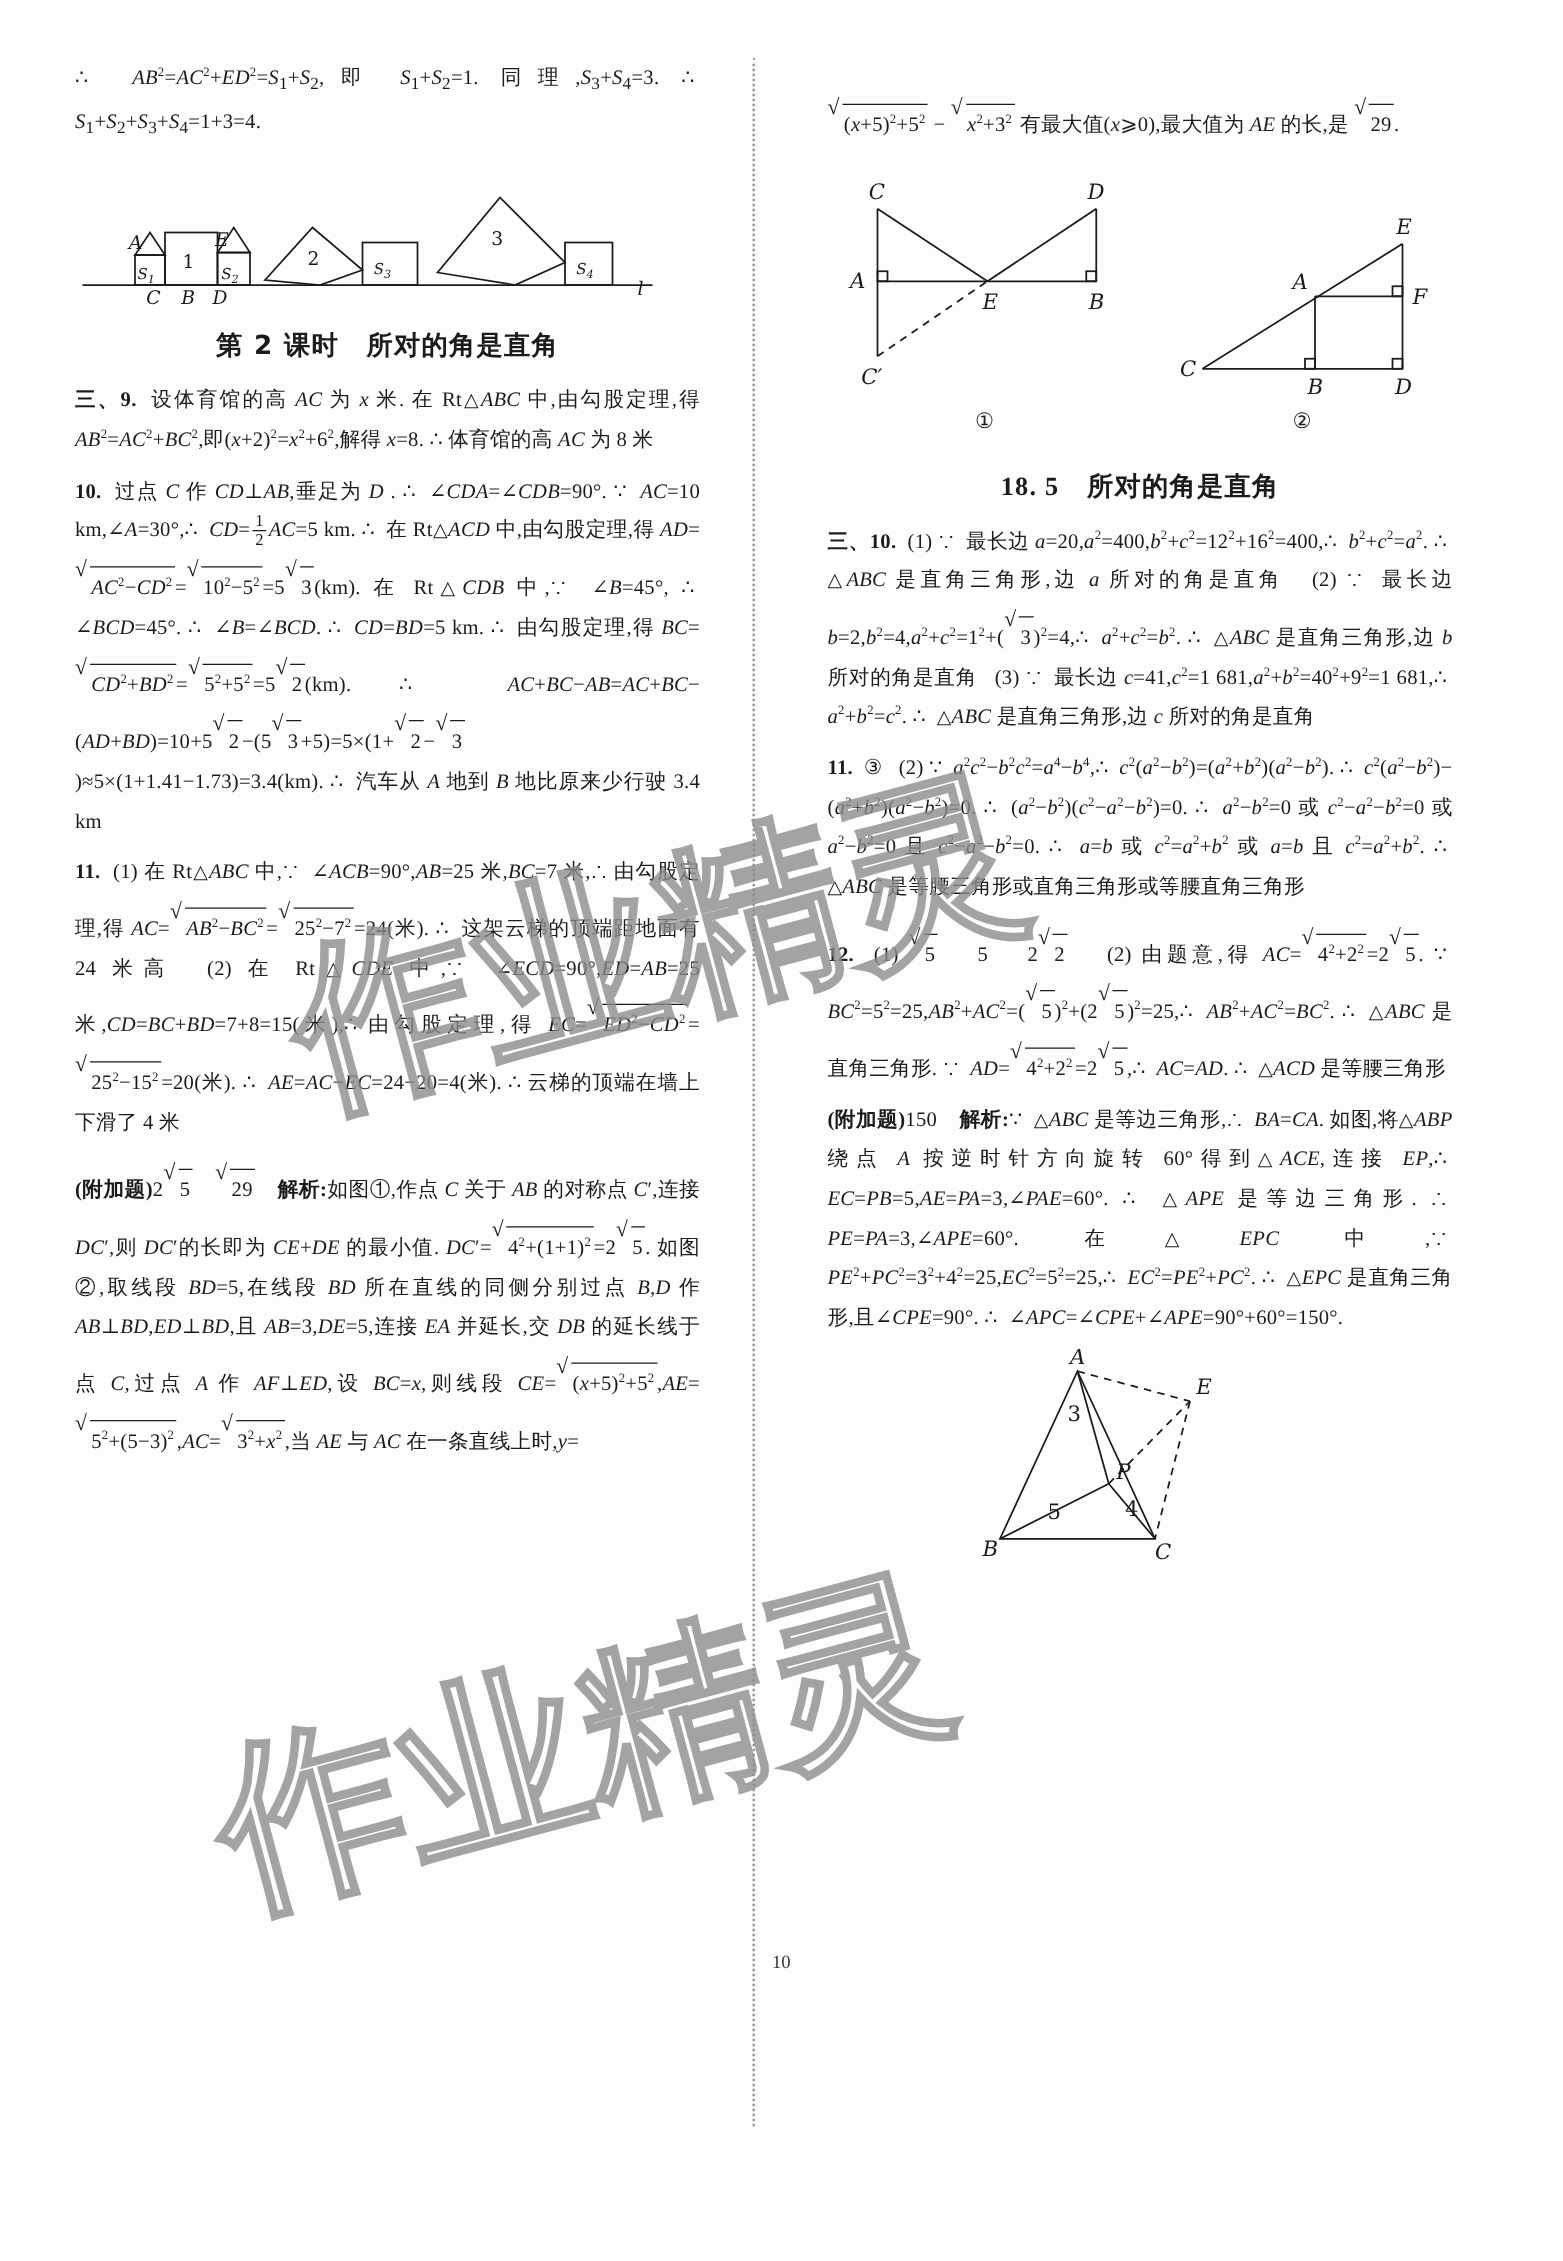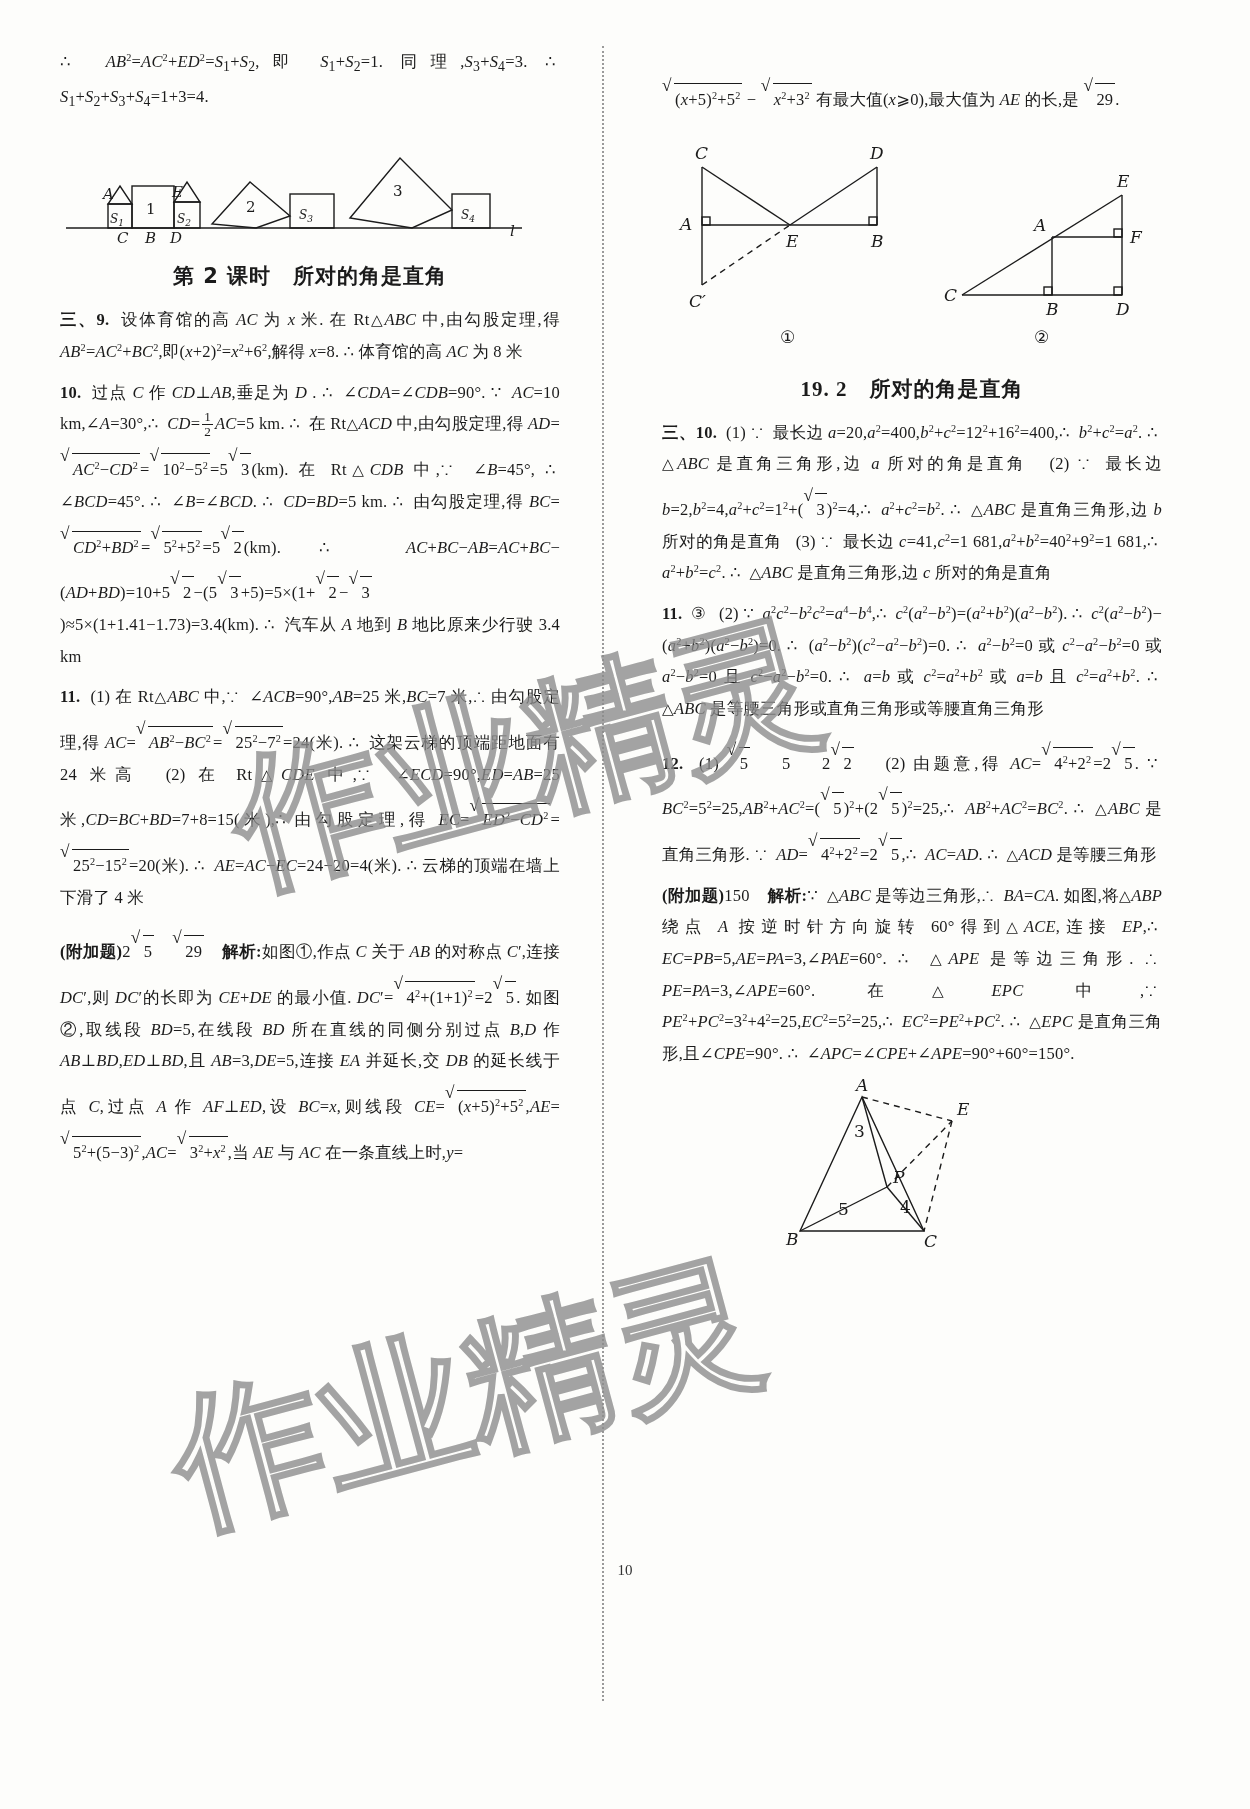--- a/index.html
+++ b/index.html
@@ -225,21 +225,21 @@
           </g>
         </svg>
       </div>
 
       <div style="position:relative;height:28px;">
         <span class="circnum" style="position:absolute;left:118px;top:-2px;">①</span>
         <span class="circnum" style="position:absolute;left:372px;top:-2px;">②</span>
       </div>
 
       <div class="sec-title">
-        <span class="num">19. 2</span><span class="gap"></span><span>所对的角是直角</span>
+        <span class="num">18. 5</span><span class="gap"></span><span>所对的角是直角</span>
       </div>
 
 
 
       <p class="t">
         <span class="bb">三、</span><span class="bb">10.</span>&nbsp; (1) ∵&nbsp; 最长边 <i>a</i>=20,<i>a</i><sup>2</sup>=400,<i>b</i><sup>2</sup>+<i>c</i><sup>2</sup>=12<sup>2</sup>+16<sup>2</sup>=400,∴&nbsp; <i>b</i><sup>2</sup>+<i>c</i><sup>2</sup>=<i>a</i><sup>2</sup>. ∴&nbsp; <span class="tri">△</span><i>ABC</i> 是直角三角形,边 <i>a</i> 所对的角是直角&nbsp;&nbsp; (2) ∵&nbsp; 最长边 <i>b</i>=2,<i>b</i><sup>2</sup>=4,<i>a</i><sup>2</sup>+<i>c</i><sup>2</sup>=1<sup>2</sup>+(<span class="sq"><span class="bar">3</span></span>)<sup>2</sup>=4,∴&nbsp; <i>a</i><sup>2</sup>+<i>c</i><sup>2</sup>=<i>b</i><sup>2</sup>. ∴&nbsp; <span class="tri">△</span><i>ABC</i> 是直角三角形,边 <i>b</i> 所对的角是直角&nbsp;&nbsp; (3) ∵&nbsp; 最长边 <i>c</i>=41,<i>c</i><sup>2</sup>=1 681,<i>a</i><sup>2</sup>+<i>b</i><sup>2</sup>=40<sup>2</sup>+9<sup>2</sup>=1 681,∴&nbsp; <i>a</i><sup>2</sup>+<i>b</i><sup>2</sup>=<i>c</i><sup>2</sup>. ∴&nbsp; <span class="tri">△</span><i>ABC</i> 是直角三角形,边 <i>c</i> 所对的角是直角
       </p>
 
       <p class="t">
         <span class="bb">11.</span>&nbsp; ③&nbsp;&nbsp; (2) ∵&nbsp; <i>a</i><sup>2</sup><i>c</i><sup>2</sup>−<i>b</i><sup>2</sup><i>c</i><sup>2</sup>=<i>a</i><sup>4</sup>−<i>b</i><sup>4</sup>,∴&nbsp; <i>c</i><sup>2</sup>(<i>a</i><sup>2</sup>−<i>b</i><sup>2</sup>)=(<i>a</i><sup>2</sup>+<i>b</i><sup>2</sup>)(<i>a</i><sup>2</sup>−<i>b</i><sup>2</sup>). ∴&nbsp; <i>c</i><sup>2</sup>(<i>a</i><sup>2</sup>−<i>b</i><sup>2</sup>)−(<i>a</i><sup>2</sup>+<i>b</i><sup>2</sup>)(<i>a</i><sup>2</sup>−<i>b</i><sup>2</sup>)=0. ∴&nbsp; (<i>a</i><sup>2</sup>−<i>b</i><sup>2</sup>)(<i>c</i><sup>2</sup>−<i>a</i><sup>2</sup>−<i>b</i><sup>2</sup>)=0. ∴&nbsp; <i>a</i><sup>2</sup>−<i>b</i><sup>2</sup>=0 或 <i>c</i><sup>2</sup>−<i>a</i><sup>2</sup>−<i>b</i><sup>2</sup>=0 或 <i>a</i><sup>2</sup>−<i>b</i><sup>2</sup>=0 且 <i>c</i><sup>2</sup>−<i>a</i><sup>2</sup>−<i>b</i><sup>2</sup>=0. ∴&nbsp; <i>a</i>=<i>b</i> 或 <i>c</i><sup>2</sup>=<i>a</i><sup>2</sup>+<i>b</i><sup>2</sup> 或 <i>a</i>=<i>b</i> 且 <i>c</i><sup>2</sup>=<i>a</i><sup>2</sup>+<i>b</i><sup>2</sup>. ∴&nbsp; <span class="tri">△</span><i>ABC</i> 是等腰三角形或直角三角形或等腰直角三角形

